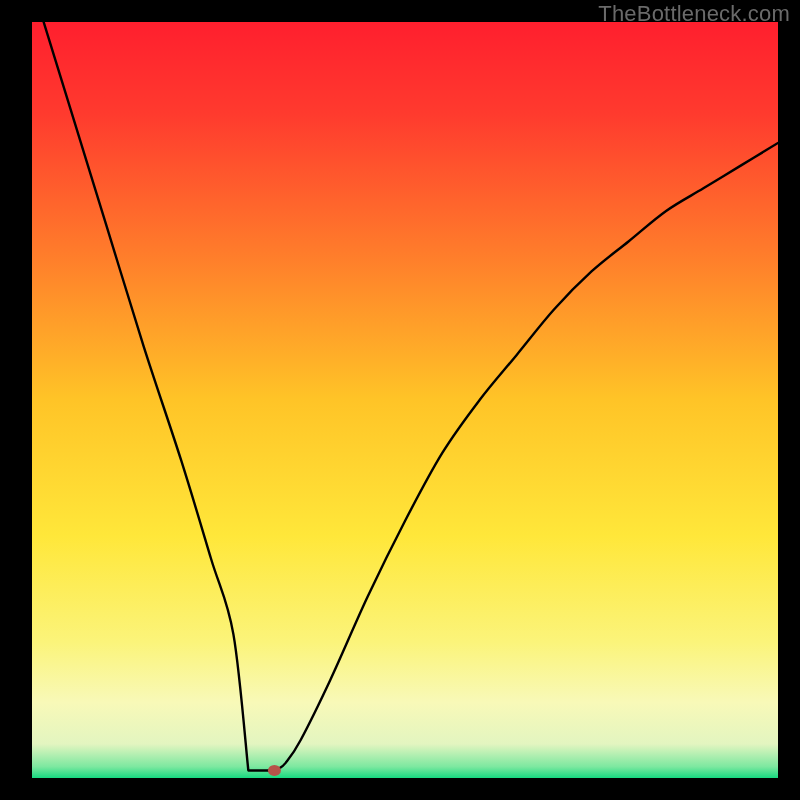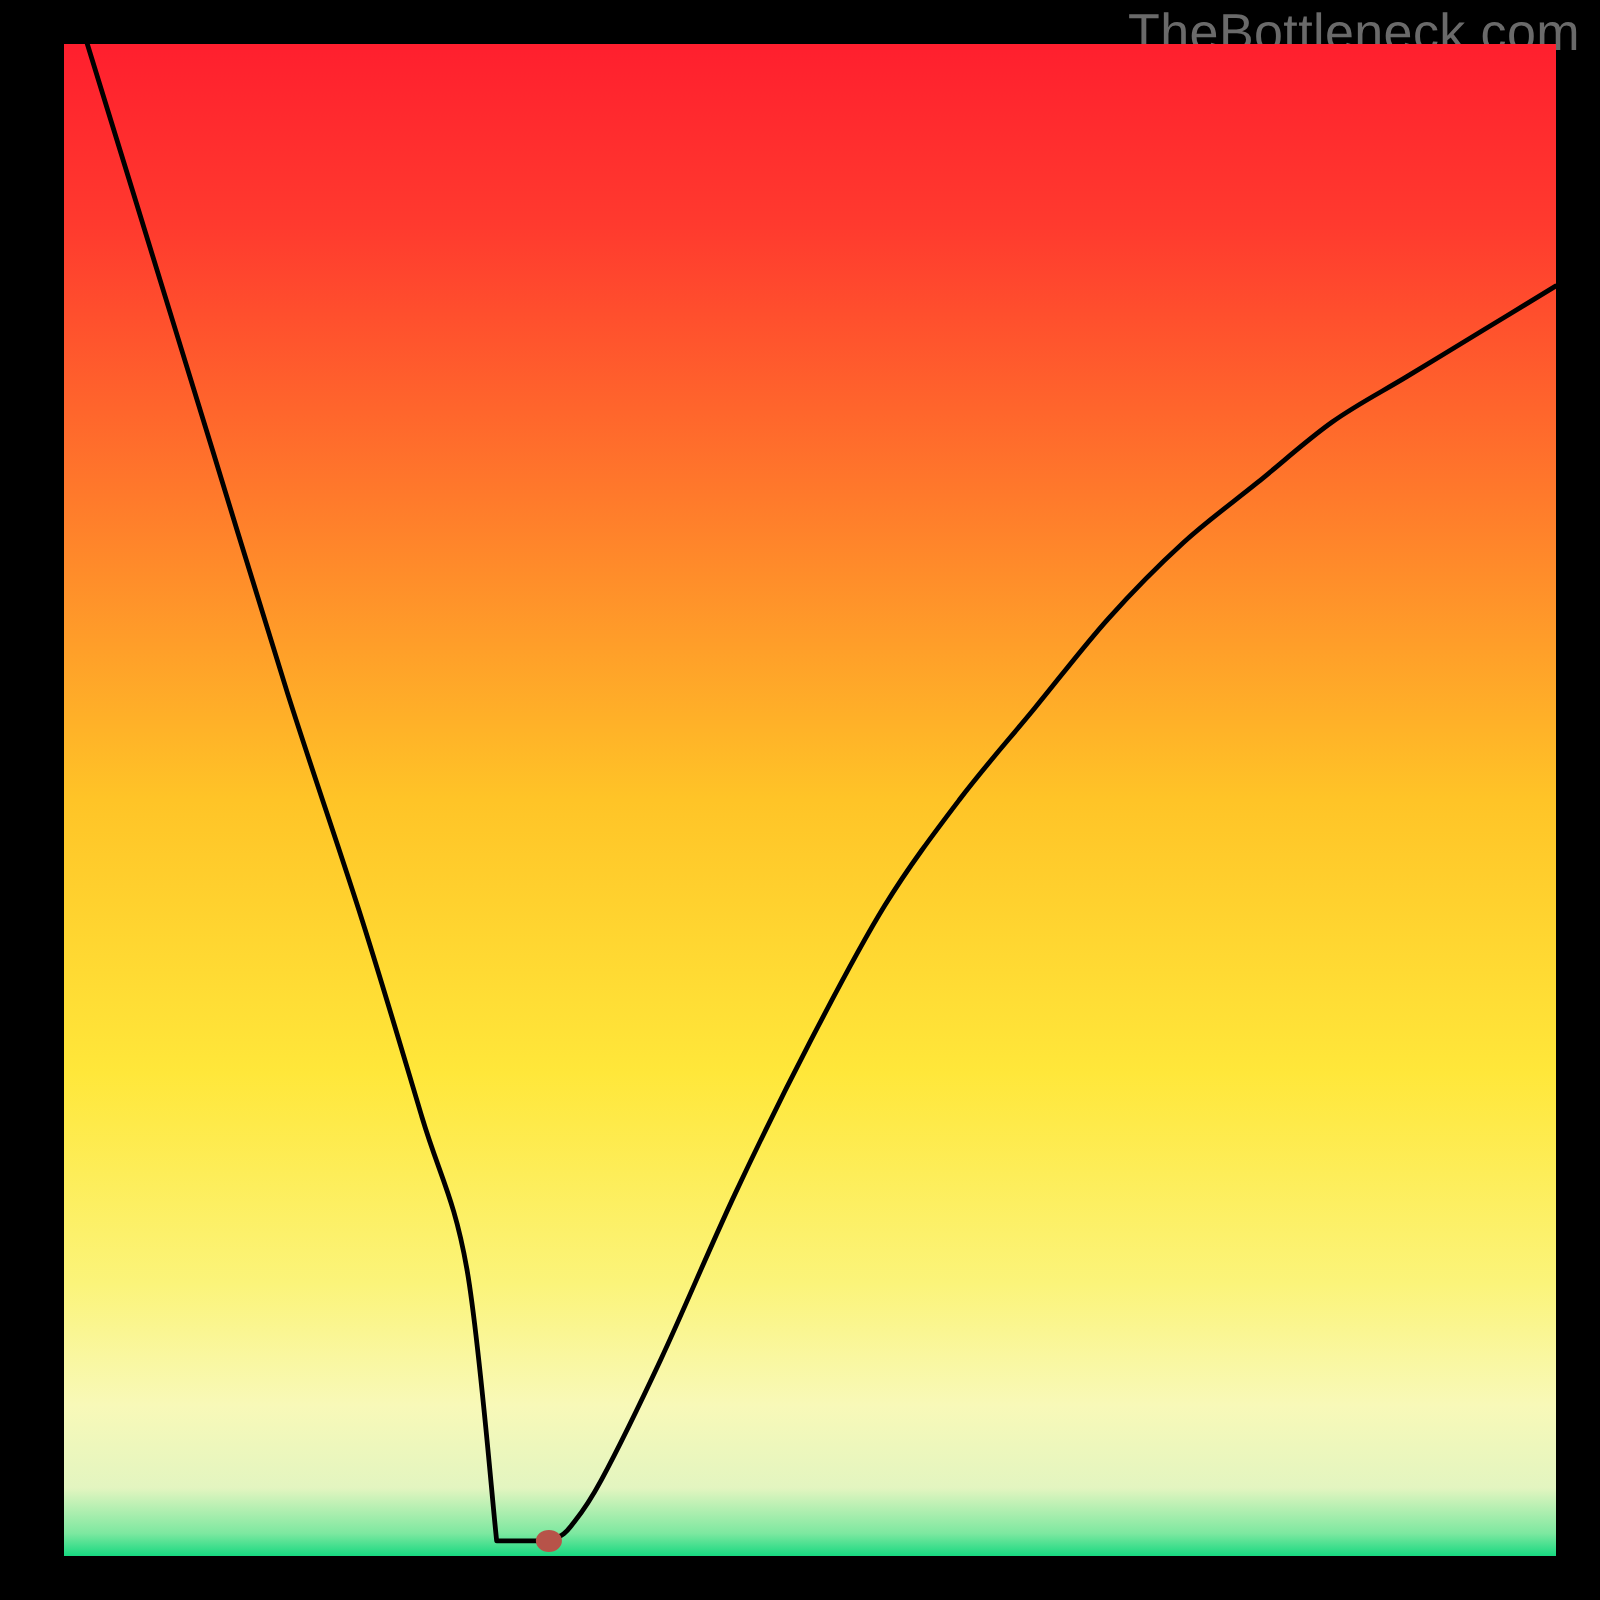--- a/index.html
+++ b/index.html
@@ -27,21 +27,21 @@
   .plot svg {
     display: block;
     width: 746px;
     height: 756px;
   }
   .watermark {
     position: absolute;
     top: 1px;
     right: 10px;
     color: #6a6a6a;
-    font-size: 26px;
+    font-size: 22px;
     font-weight: 400;
     letter-spacing: 0.2px;
     user-select: none;
   }
 </style>
 </head>
 <body>
 
 <div class="frame">
   <div class="watermark">TheBottleneck.com</div>

